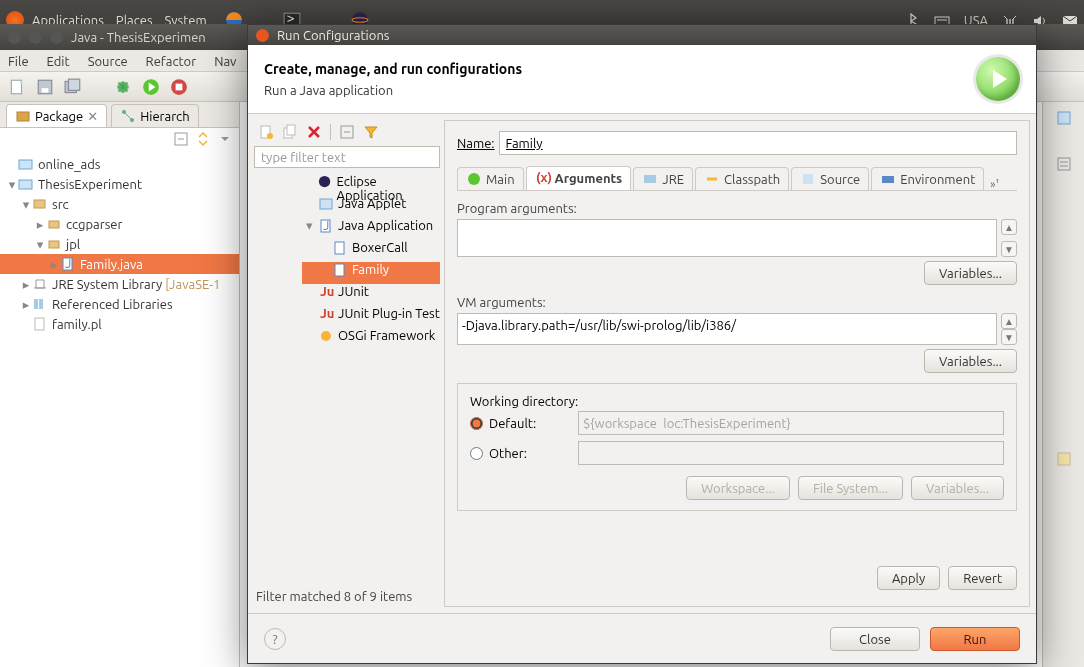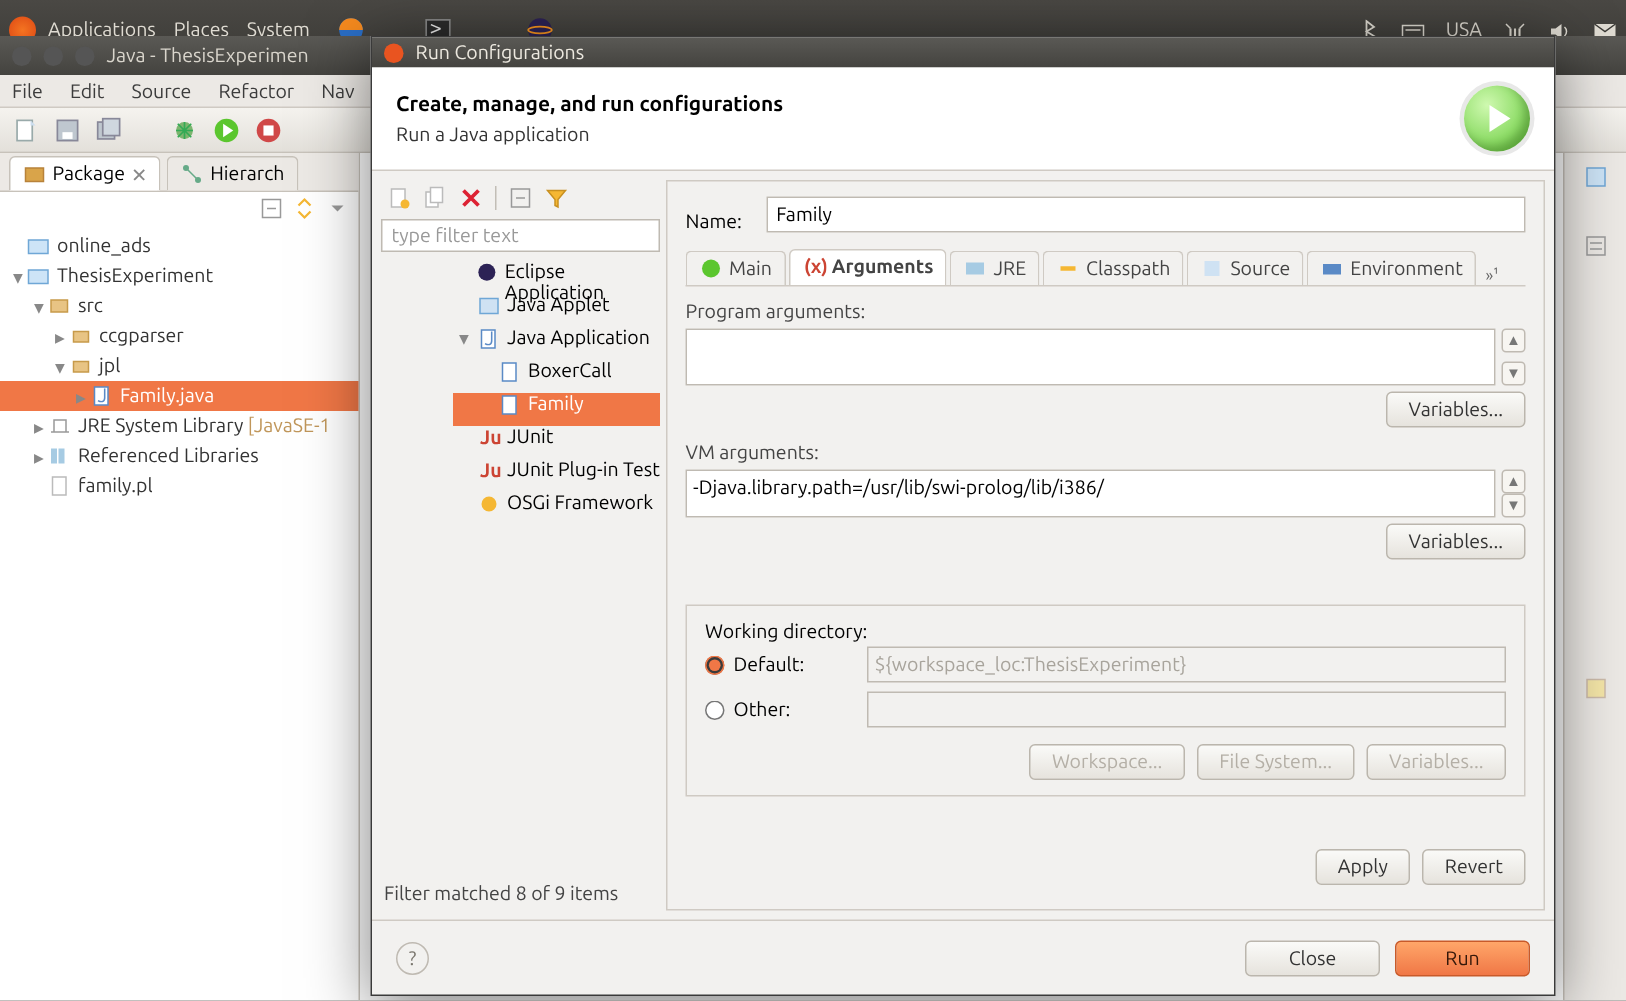--- a/index.html
+++ b/index.html
@@ -50,36 +50,36 @@
 .cfg-tb{height:24px;display:flex;align-items:center;gap:8px;padding:0 4px;}
 .cfg-tb .sep{width:1px;height:16px;background:#c2beb6;}
 .filter{border:1px solid #bfbab2;padding:3px 6px;color:#999;background:#fff;margin:2px 0;}
 .cfg-tree{flex:1;padding-top:4px;}
 .crow{display:flex;align-items:flex-start;height:22px;padding-left:4px;margin-left:48px;}
 .crow .tw{width:12px;color:#888;}
 .crow .ic{width:16px;height:16px;margin-right:4px;}
 .crow.sel{background:#f07746;color:#fff;}
 .filter-status{padding:4px 2px;color:#444;}
 .dlg-right{flex:1;border:1px solid #cfcac3;background:#f2f1ef;padding:10px 12px;display:flex;flex-direction:column;gap:10px;}
-.name-row{display:flex;align-items:flex-end;gap:16px;}
+.name-row{display:flex;align-items:center;gap:4px;text-decoration:underline;}
 .name-row input{flex:1;border:1px solid #bfbab2;padding:4px 6px;background:#fff;}
 .tabrow{display:flex;border-bottom:1px solid #cfcac3;height:26px;align-items:end;}
 .rtab{border:1px solid #cfcac3;border-bottom:none;background:#f2f1ef;border-radius:4px 4px 0 0;padding:3px 8px;margin-right:2px;display:flex;align-items:center;gap:4px;font-size:12px;color:#444;}
 .rtab.active{background:#fff;font-weight:bold;padding-bottom:4px;}
 .grp{display:flex;flex-direction:column;gap:4px;}
 .grp label{color:#444;}
 .ta-row{display:flex;gap:4px;}
 textarea{flex:1;border:1px solid #bfbab2;background:#fff;resize:none;padding:4px;font-family:inherit;}
 .spinbtns{display:flex;flex-direction:column;justify-content:space-between;}
 .spin{width:16px;height:16px;border:1px solid #bfbab2;background:#f7f5f1;border-radius:3px;font-size:10px;display:flex;align-items:center;justify-content:center;color:#777;}
 .btn{background:linear-gradient(#fafaf8,#e6e3dd);border:1px solid #bbb6ad;border-radius:4px;padding:4px 14px;color:#333;}
 .btn.primary{background:linear-gradient(#ffa669,#f07746);color:#35180a;border-color:#c85a2a;}
 .btn:disabled{color:#b4afa6;}
 .rrow{display:flex;justify-content:flex-end;gap:8px;}
-fieldset{border:1px solid #cfcac3;padding:10px 12px;margin-top:20px;}
+fieldset{border:1px solid #cfcac3;padding:10px 12px;}
 .radio-row{display:flex;align-items:center;gap:28px;height:30px;}
 .radio-row input[type=text]{flex:1;border:1px solid #bfbab2;padding:4px;background:#fff;}
 .radio-row input[type=text]:disabled{background:#f2f1ef;color:#a8a49c;}
 .dlg-footer{height:50px;border-top:1px solid #cfcac3;display:flex;align-items:center;padding:0 16px;gap:10px;}
 .dlg-footer .help{width:22px;height:22px;border:1px solid #bfbab2;border-radius:50%;display:flex;align-items:center;justify-content:center;color:#7a766e;}
 .dlg-footer .spacer{flex:1;}
 .mic{width:16px;height:16px;display:inline-block;}
 .apply-row{padding:6px 0; border-top:none;}
 </style>
 </head>

